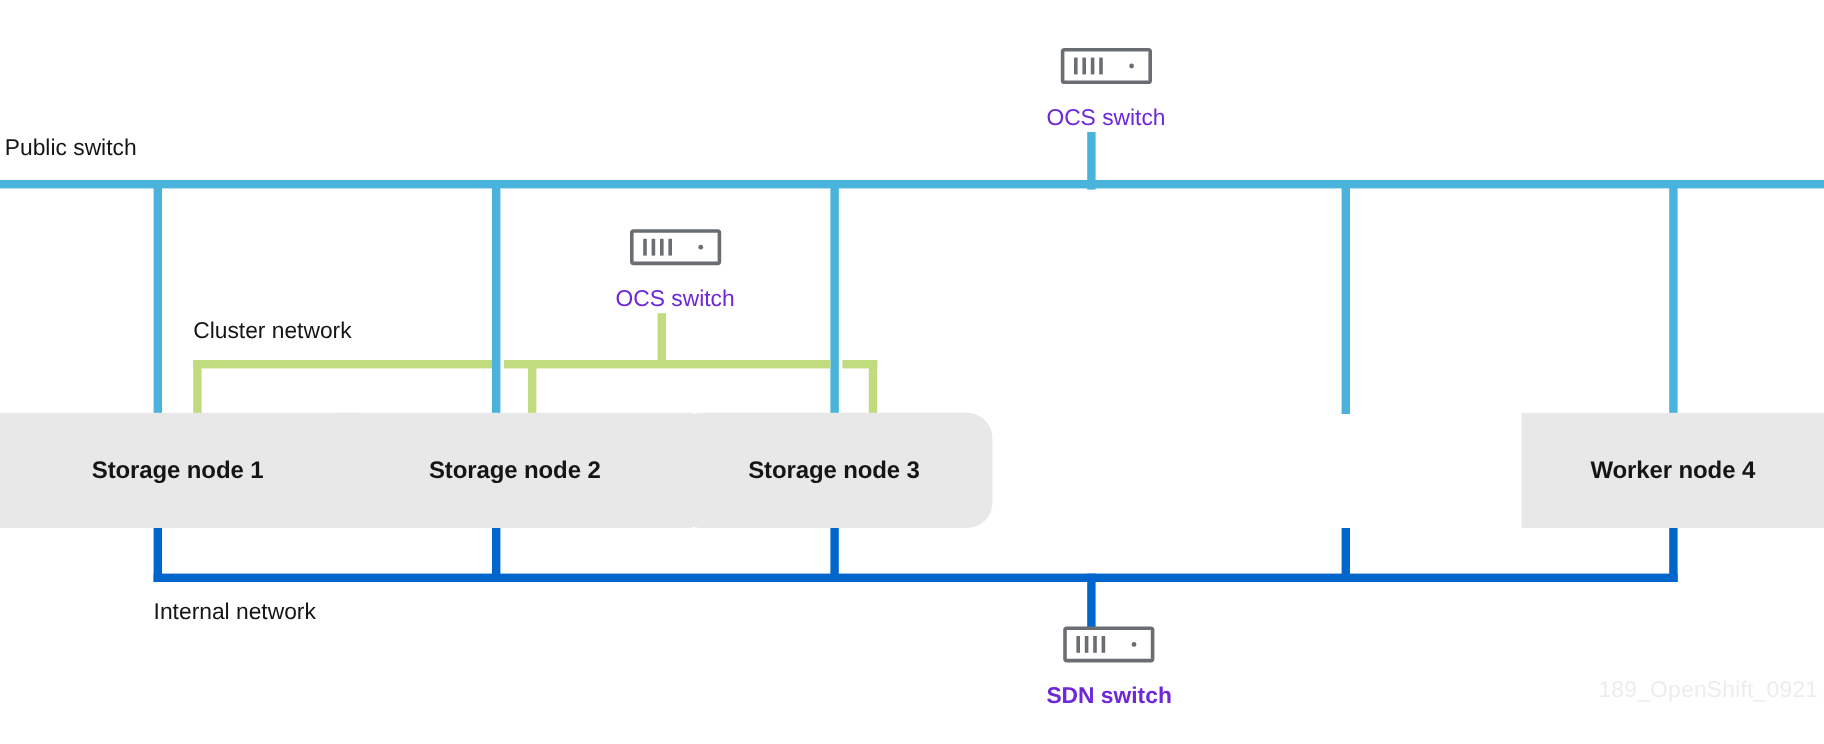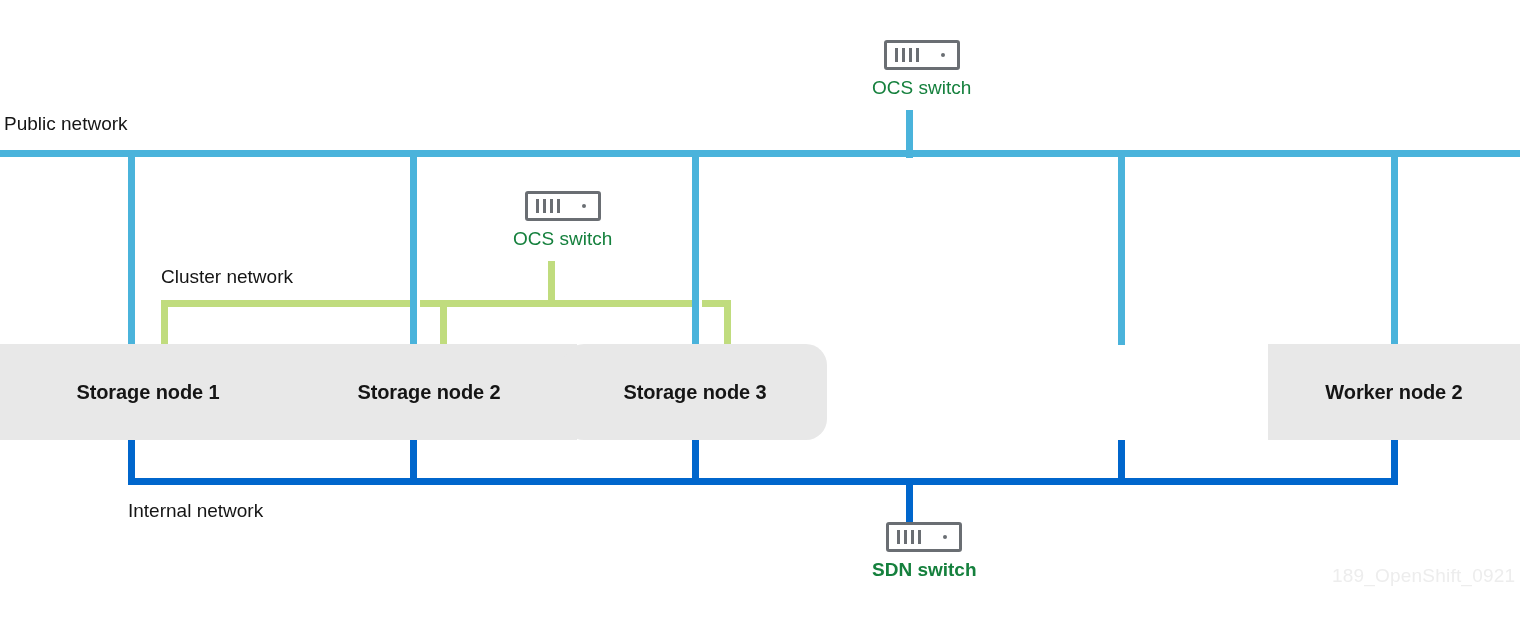--- a/index.html
+++ b/index.html
@@ -85,23 +85,23 @@
   }
   .switch-dot {
     position: absolute;
     right: 12px;
     width: 4px;
     height: 4px;
     border-radius: 50%;
     background: #6A6E73;
   }
   .switch-label {
-    margin-top: 7px;
+    margin-top: 18px;
     font-size: 19px;
-    color: #15803d;
+    color: #6d28d9;
     white-space: nowrap;
   }
 
   
   .watermark {
     position: absolute;
     font-size: 19px;
     color: #EDEDED;
     white-space: nowrap;
     letter-spacing: 0.2px;
@@ -120,21 +120,21 @@
           <i></i>
           <i></i>
       </div>
       <span class="switch-dot"></span>
     </div>
     <div class="switch-label">OCS switch</div>
   </div>
 
   <div class="vline public abs" style="left:906px; top:110px; width:7px; height:48px;"></div>
 
-  <div class="net-label" style="left:4px; top:113px;">Public network</div>
+  <div class="net-label" style="left:4px; top:113px;">Public switch</div>
   <div class="hline public abs" style="left:0px; top:150px; width:1520px; height:7px;"></div>
 
   <div class="vline public abs" style="left:128px; top:150px; width:7px; height:195px;"></div>
   <div class="vline public abs" style="left:410px; top:150px; width:7px; height:195px;"></div>
   <div class="vline public abs" style="left:692px; top:150px; width:7px; height:195px;"></div>
   <div class="vline public abs" style="left:1118px; top:150px; width:7px; height:195px;"></div>
   <div class="vline public abs" style="left:1391px; top:150px; width:7px; height:195px;"></div>
 
   <div class="switch" style="left:513px; top:191px;">
     <div class="switch-icon">
@@ -164,21 +164,21 @@
   <div class="node-box" style="left:0px; top:344px; width:296px; height:96px;">
     <span class="node-label">Storage node 1</span>
   </div>
   <div class="node-box" style="left:281px; top:344px; width:296px; height:96px;">
     <span class="node-label">Storage node 2</span>
   </div>
   <div class="node-box" style="left:563px; top:344px; width:264px; height:96px;border-radius:21px;">
     <span class="node-label">Storage node 3</span>
   </div>
   <div class="node-box" style="left:1268px; top:344px; width:252px; height:96px;">
-    <span class="node-label">Worker node 2</span>
+    <span class="node-label">Worker node 4</span>
   </div>
 
   <div class="vline internal abs" style="left:128px; top:440px; width:7px; height:45px;"></div>
   <div class="vline internal abs" style="left:410px; top:440px; width:7px; height:45px;"></div>
   <div class="vline internal abs" style="left:692px; top:440px; width:7px; height:45px;"></div>
   <div class="vline internal abs" style="left:1118px; top:440px; width:7px; height:45px;"></div>
   <div class="vline internal abs" style="left:1391px; top:440px; width:7px; height:45px;"></div>
 
   <div class="hline internal abs" style="left:128px; top:478px; width:1270px; height:7px;"></div>
   <div class="net-label" style="left:128px; top:500px;">Internal network</div>

